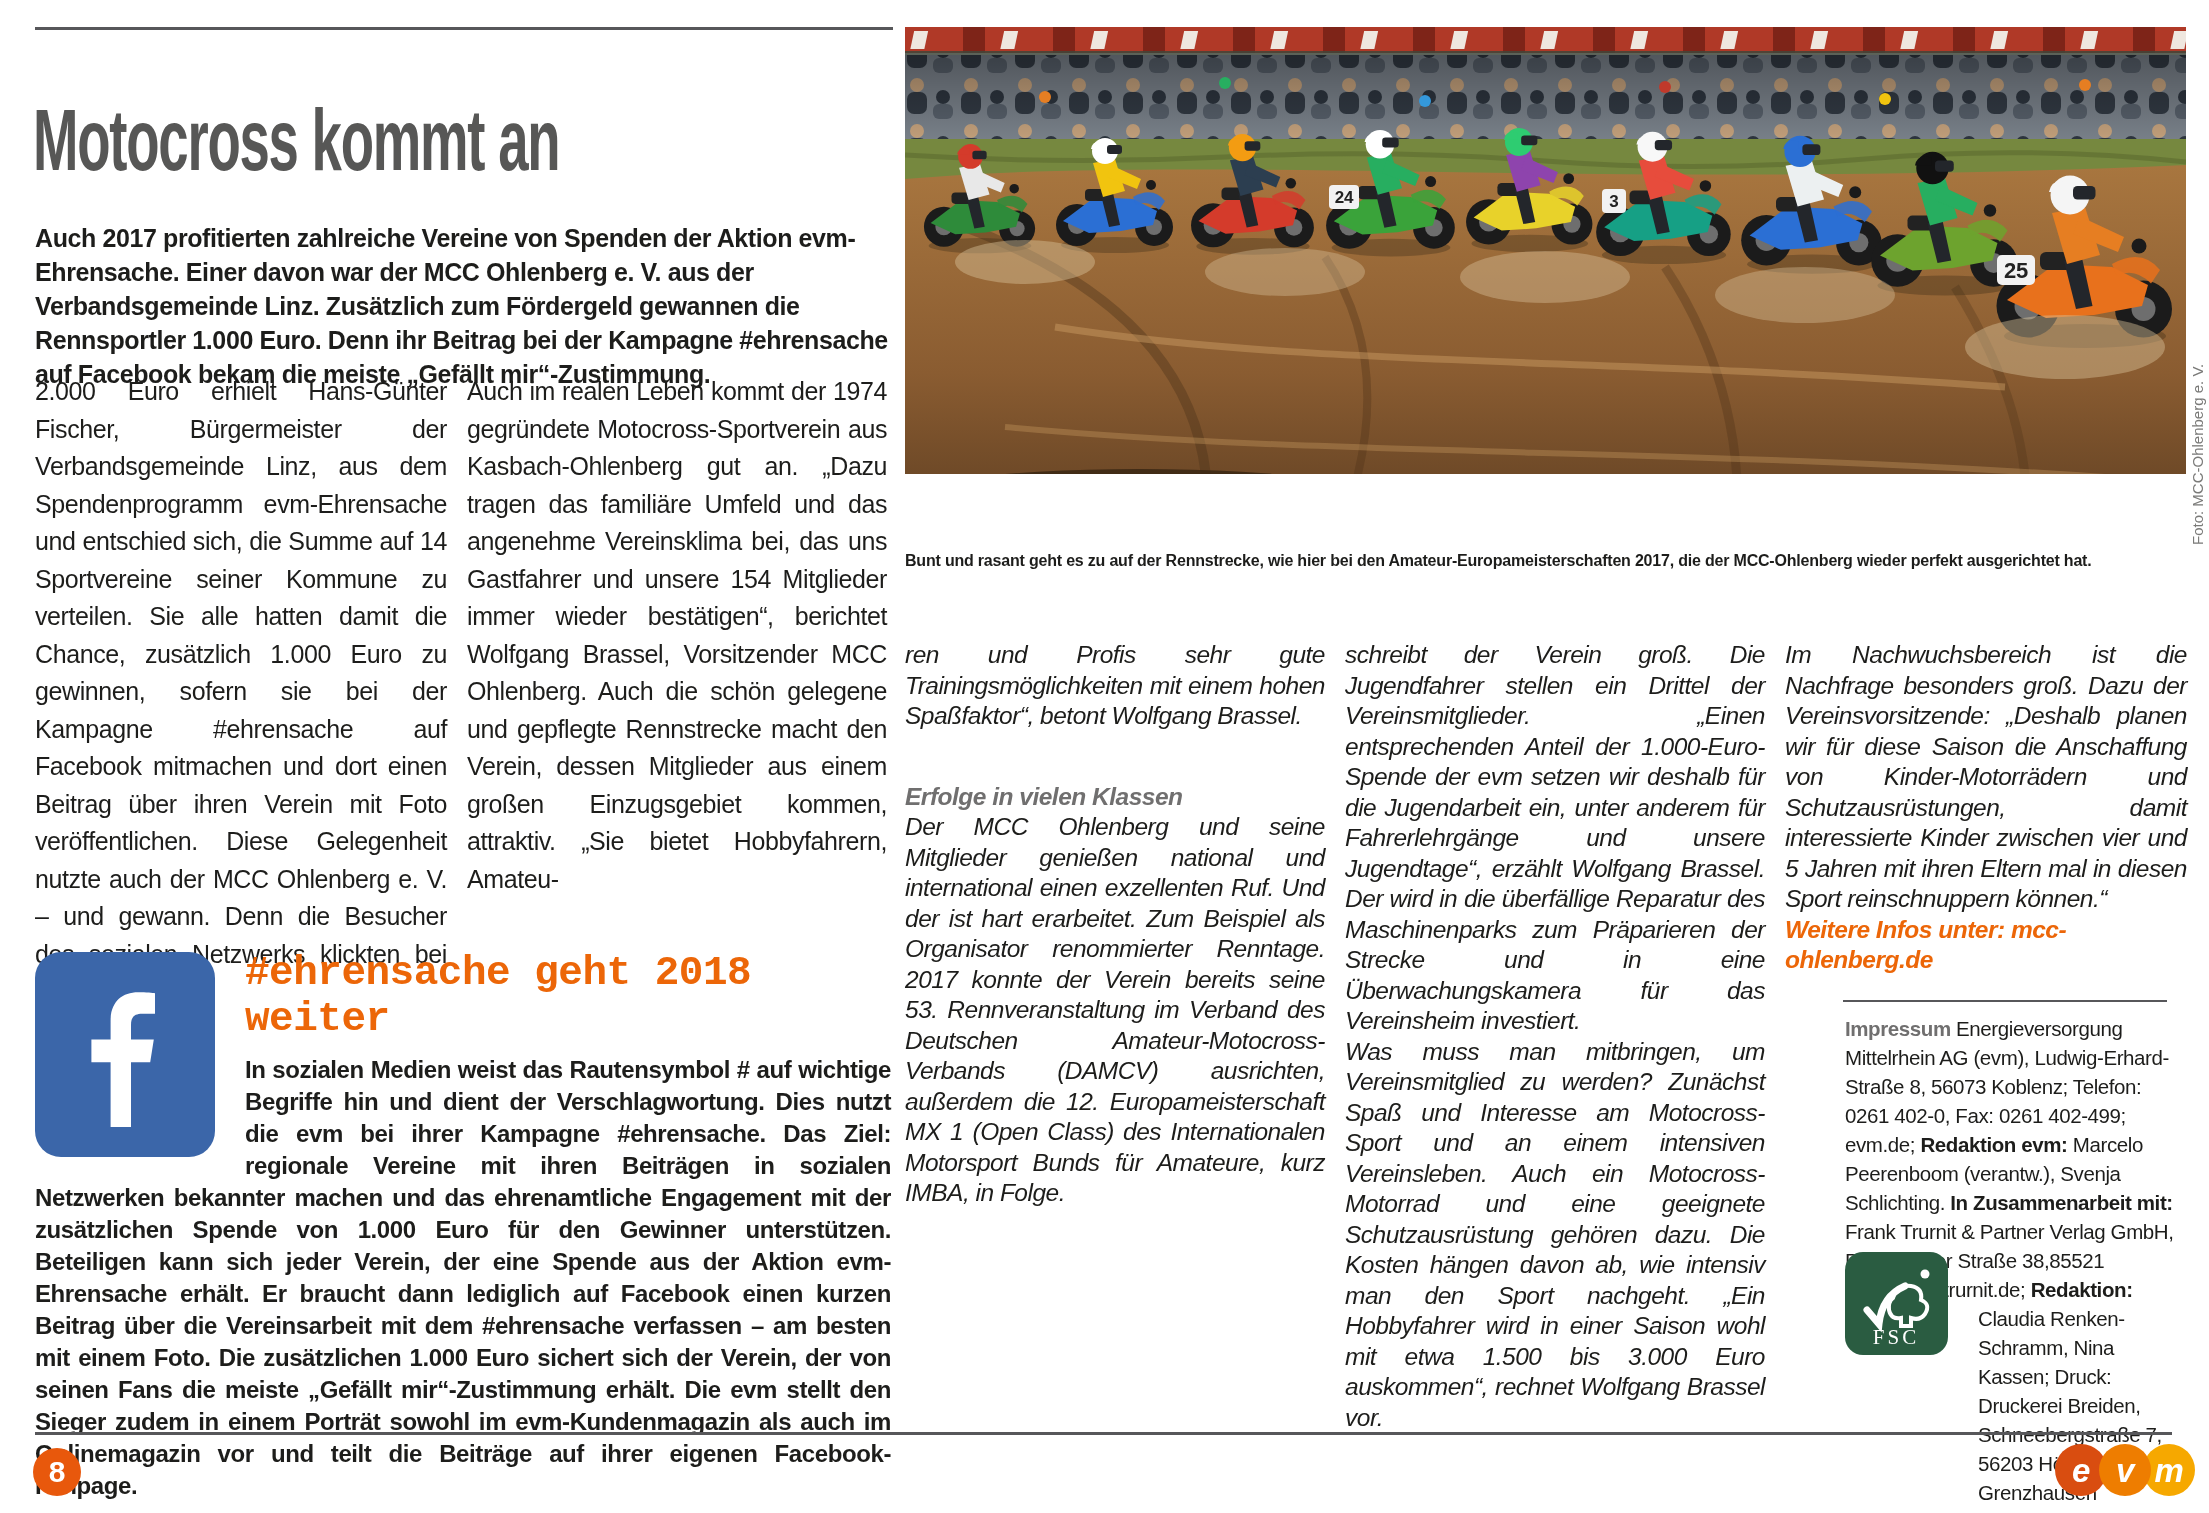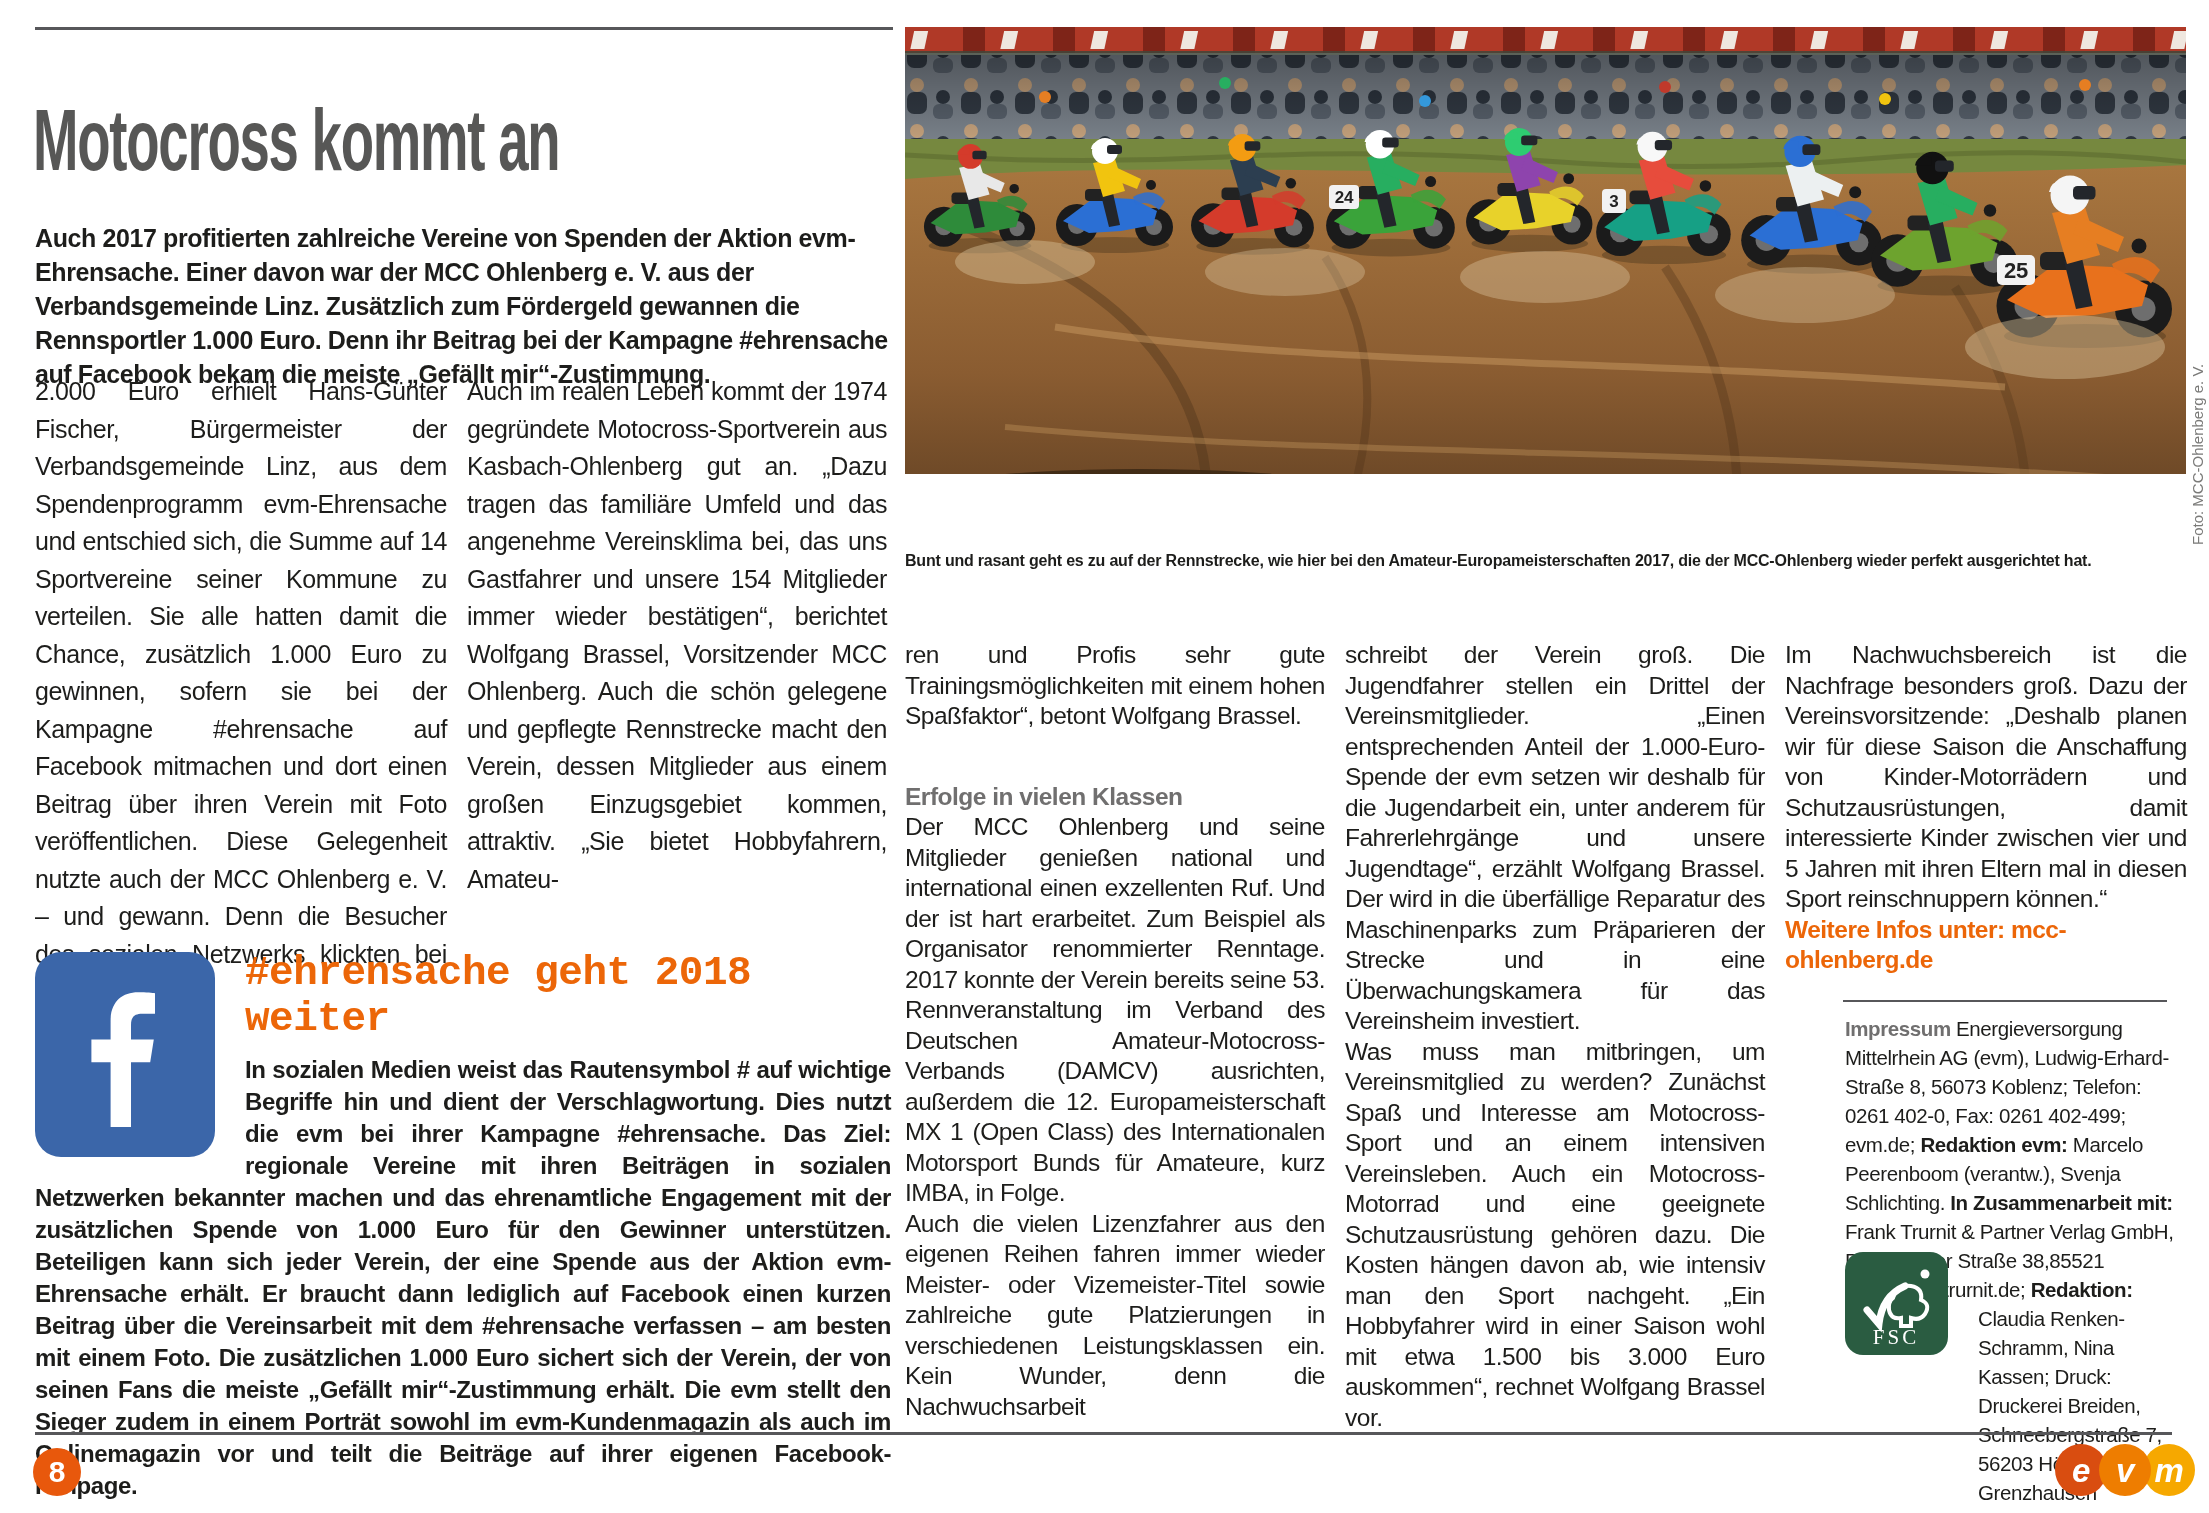--- a/index.html
+++ b/index.html
@@ -14,21 +14,21 @@
 
   .intro{position:absolute;left:35px;top:221px;width:856px;margin:0;
          font-size:25px;font-weight:bold;line-height:34px;letter-spacing:-0.4px;}
 
   .bodytext{font-size:25px;line-height:37.5px;text-align:justify;letter-spacing:-0.4px;}
   .bodytext p{margin:0;}
   .col1{position:absolute;left:35px;top:373px;width:412px;}
   .col2{position:absolute;left:467px;top:373px;width:420px;}
 
   .lowtext{font-size:24.5px;line-height:30.5px;text-align:justify;letter-spacing:-0.5px;}
-  .lowtext p{margin:0;}
+  .lowtext p{margin:0;font-style:italic;}
   .col3{position:absolute;left:905px;top:640px;width:420px;}
   .col4{position:absolute;left:1345px;top:640px;width:420px;}
   .col5{position:absolute;left:1785px;top:640px;width:402px;}
   .subhead{margin-top:50px !important;font-weight:bold;color:#706f6f;text-align:left;}
   .more-info{margin-top:0;font-weight:bold;color:#ec6608;text-align:left;}
 
   .fb-section{position:absolute;left:35px;top:948px;width:856px;}
   .fb-icon{float:left;width:180px;height:205px;margin:4px 30px 6px 0;background:#3b66a9;border-radius:26px;
            display:flex;align-items:center;justify-content:center;}
   .fb-heading{margin:2px 0 12px 0;font-size:41px;font-weight:bold;color:#ec6608;letter-spacing:-0.5px;font-family:Liberation Mono, monospace;}
@@ -207,21 +207,20 @@
   </div>
 
   <div class="photo-credit">Foto: MCC-Ohlenberg e. V.</div>
 
   <div class="caption">Bunt und rasant geht es zu auf der Rennstrecke, wie hier bei den Amateur-Europameisterschaften 2017, die der MCC-Ohlenberg wieder perfekt ausgerichtet hat.</div>
 
   <div class="lowtext col3">
     <p>ren und Profis sehr gute Trainingsmöglichkeiten mit einem hohen Spaßfaktor“, betont Wolfgang Brassel.</p>
     <p class="subhead">Erfolge in vielen Klassen</p>
     <p>Der MCC Ohlenberg und seine Mitglieder genießen national und international einen exzellenten Ruf. Und der ist hart erarbeitet. Zum Beispiel als Organisator renommierter Renntage. 2017 konnte der Verein bereits seine 53. Rennveranstaltung im Verband des Deutschen Amateur-Motocross-Verbands (DAMCV) ausrichten, außerdem die 12. Europameisterschaft MX 1 (Open Class) des Internationalen Motorsport Bunds für Amateure, kurz IMBA, in Folge.</p>
-    <p>Auch die vielen Lizenzfahrer aus den eigenen Reihen fahren immer wieder Meister- oder Vizemeister-Titel sowie zahlreiche gute Platzierungen in verschiedenen Leistungsklassen ein. Kein Wunder, denn die Nachwuchsarbeit</p>
   </div>
 
   <div class="lowtext col4">
     <p>schreibt der Verein groß. Die Jugendfahrer stellen ein Drittel der Vereinsmitglieder. „Einen entsprechenden Anteil der 1.000-Euro-Spende der evm setzen wir deshalb für die Jugendarbeit ein, unter anderem für Fahrerlehrgänge und unsere Jugendtage“, erzählt Wolfgang Brassel. Der wird in die überfällige Reparatur des Maschinenparks zum Präparieren der Strecke und in eine Überwachungskamera für das Vereinsheim investiert.</p>
     <p>Was muss man mitbringen, um Vereinsmitglied zu werden? Zunächst Spaß und Interesse am Motocross-Sport und an einem intensiven Vereinsleben. Auch ein Motocross-Motorrad und eine geeignete Schutzausrüstung gehören dazu. Die Kosten hängen davon ab, wie intensiv man den Sport nachgeht. „Ein Hobbyfahrer wird in einer Saison wohl mit etwa 1.500 bis 3.000 Euro auskommen“, rechnet Wolfgang Brassel vor.</p>
   </div>
 
   <div class="lowtext col5">
     <p>Im Nachwuchsbereich ist die Nachfrage besonders groß. Dazu der Vereinsvorsitzende: „Deshalb planen wir für diese Saison die Anschaffung von Kinder-Motorrädern und Schutzausrüstungen, damit interessierte Kinder zwischen vier und 5 Jahren mit ihren Eltern mal in diesen Sport reinschnuppern können.“</p>
     <p class="more-info">Weitere Infos unter: mcc-ohlenberg.de</p>

